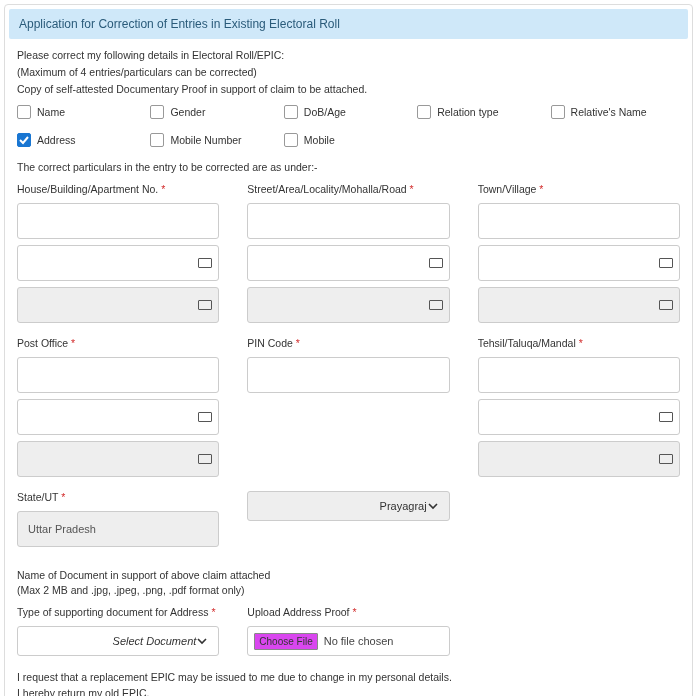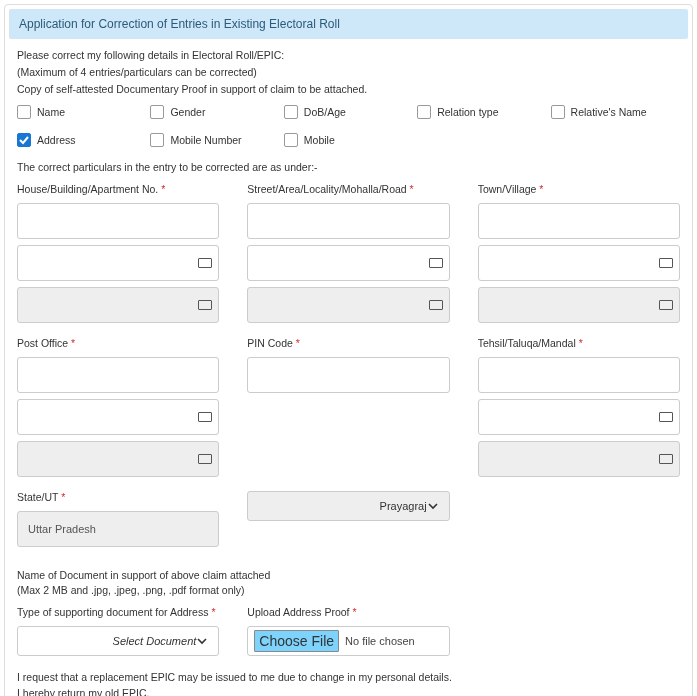--- a/index.html
+++ b/index.html
@@ -86,22 +86,22 @@
   grid-template-columns: 1fr 1fr 1fr;
   column-gap: 28px;
   margin-top: 10px;
 }
 .file-input {
   border: 1px solid #ccc; border-radius: 3px; height: 30px;
   display: flex; align-items: center; gap: 6px; padding: 0 6px;
   font-size: 11px; background:#fff;
 }
 .file-btn {
-  border: 1px solid #888; background: #7dd3fc; padding: 2px 4px;
-  font-size: 14px; border-radius: 1px;
+  border: 1px solid #888; background: #d946ef; padding: 2px 4px;
+  font-size: 10px; border-radius: 1px;
 }
 .file-txt { color: #444; }
 .declaration { margin: 14px 8px; font-size: 10.5px; line-height: 1.5; }
 .buttons {
   display: flex; gap: 6px;
   margin: 8px 8px 6px 8px;
 }
 .btn {
   display: inline-flex; align-items: center; gap: 4px;
   padding: 6px 10px; border-radius: 3px; font-size: 11px;

